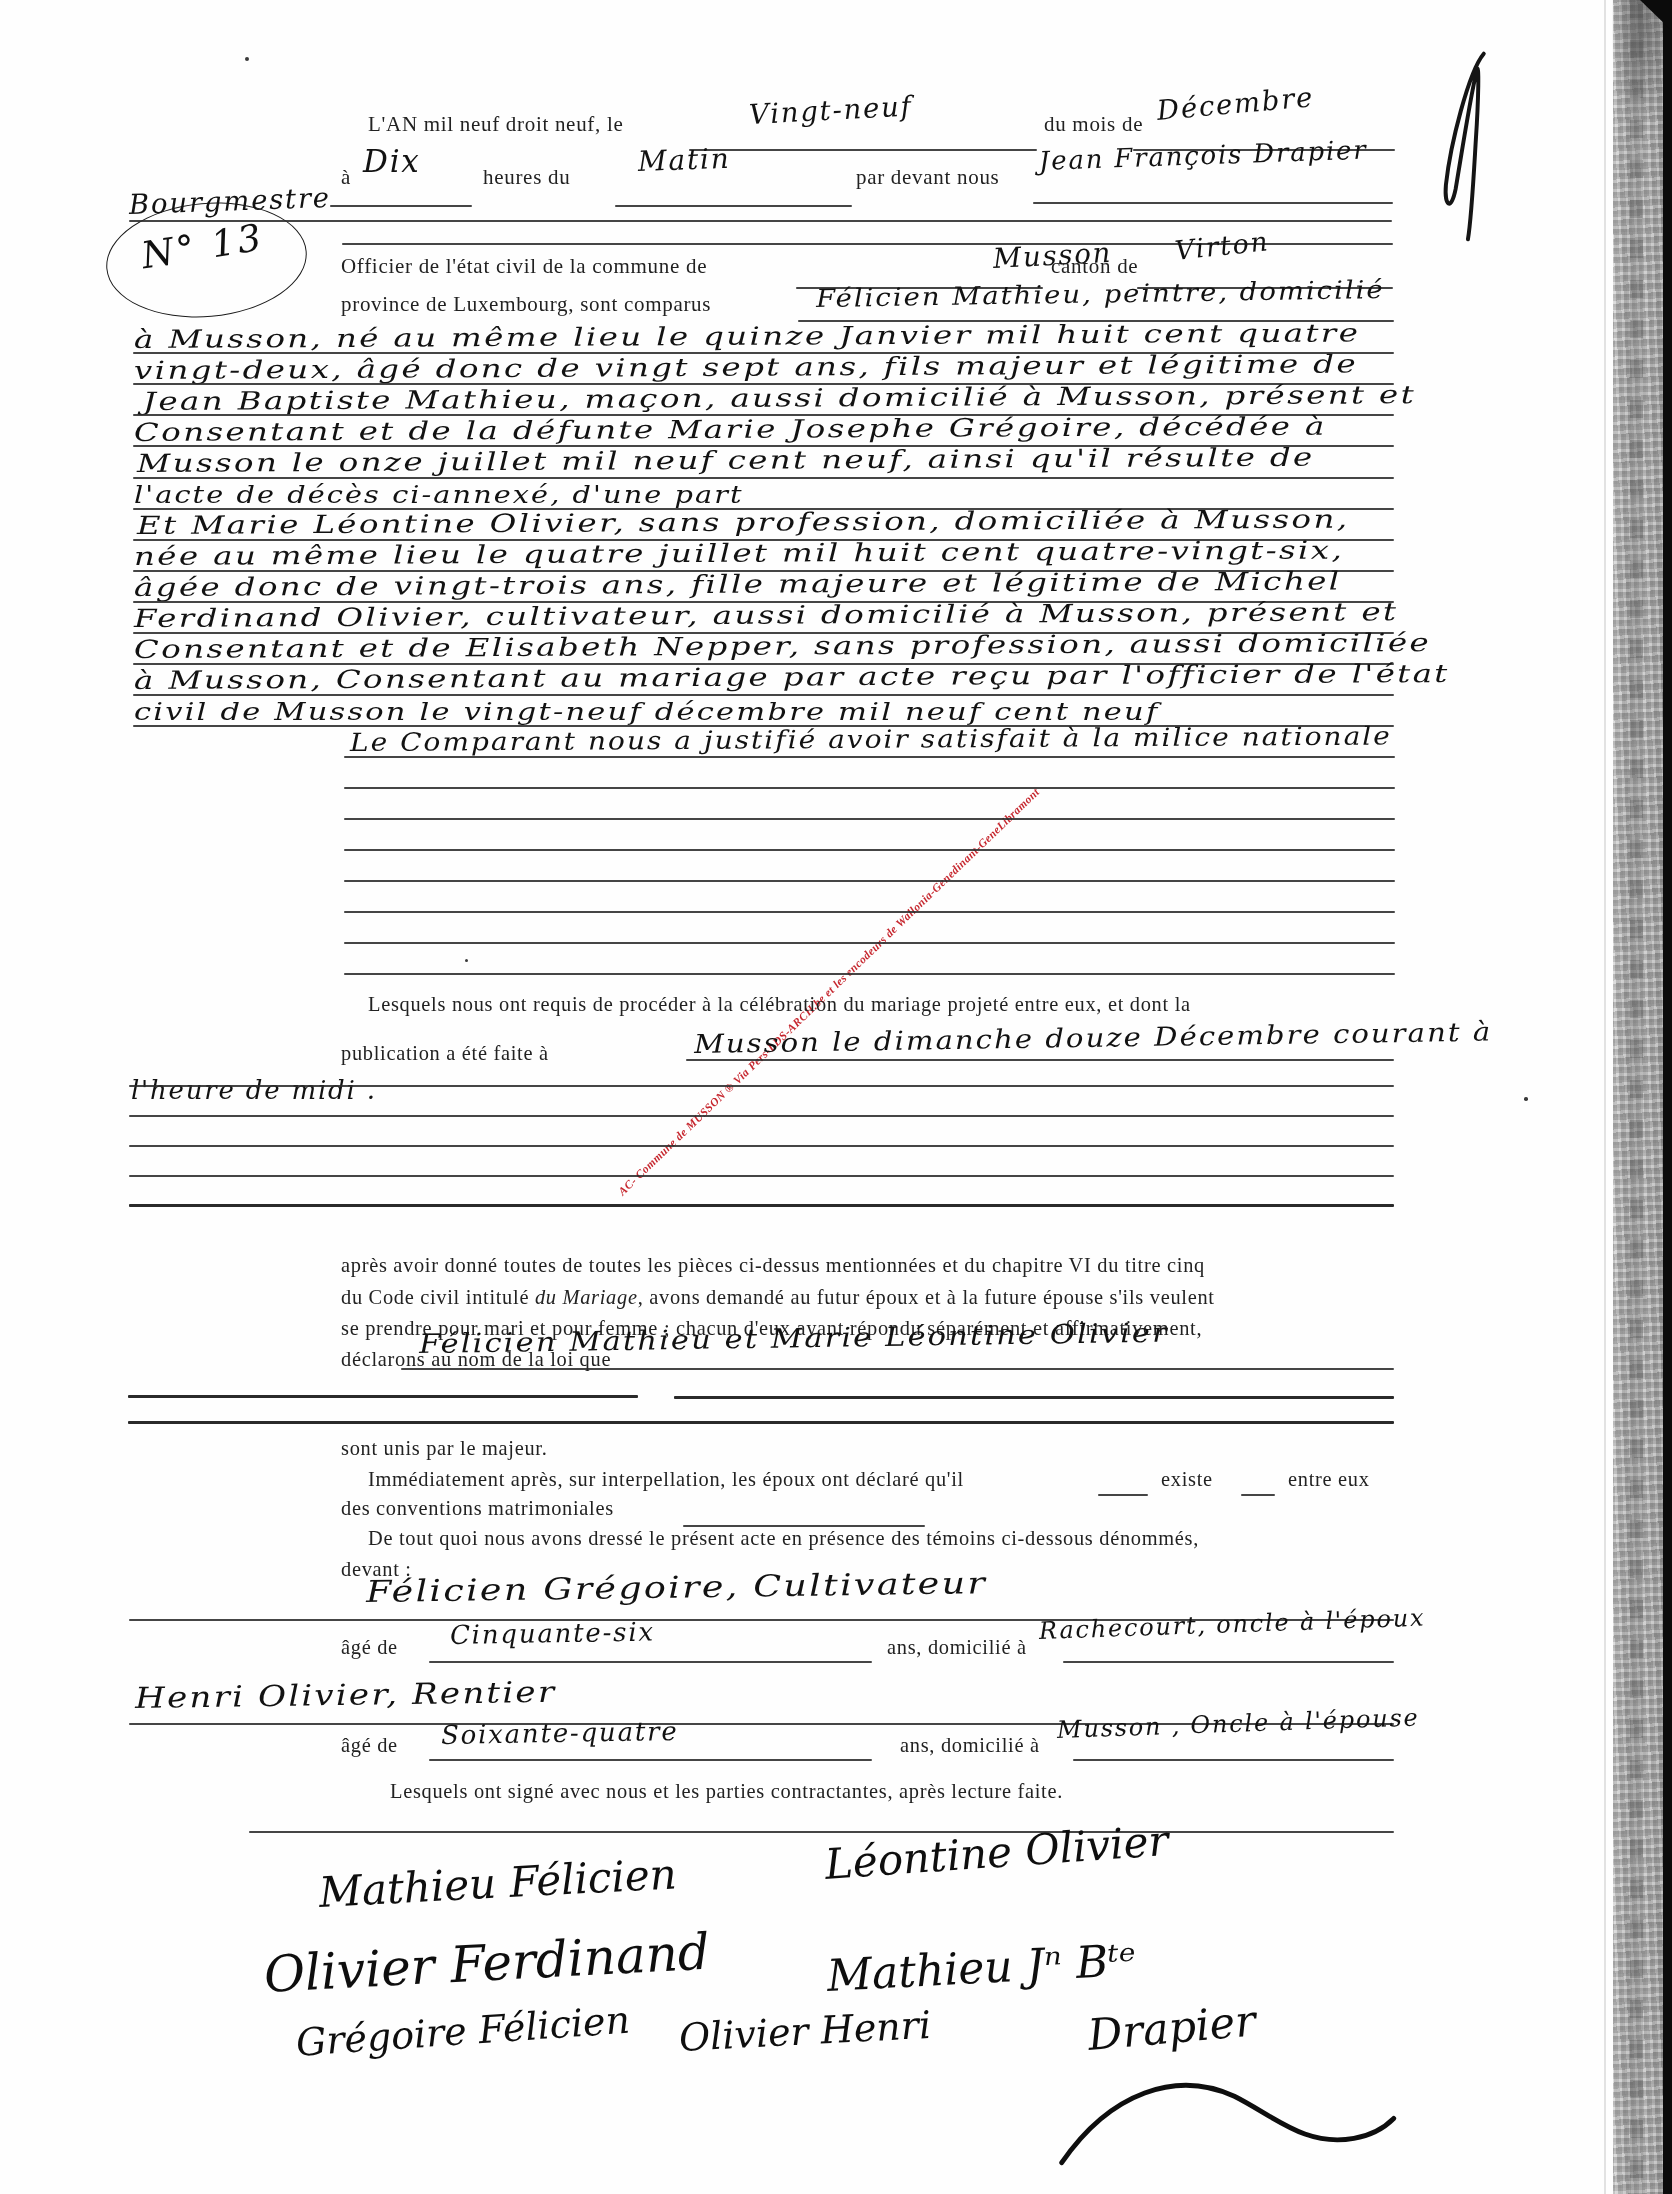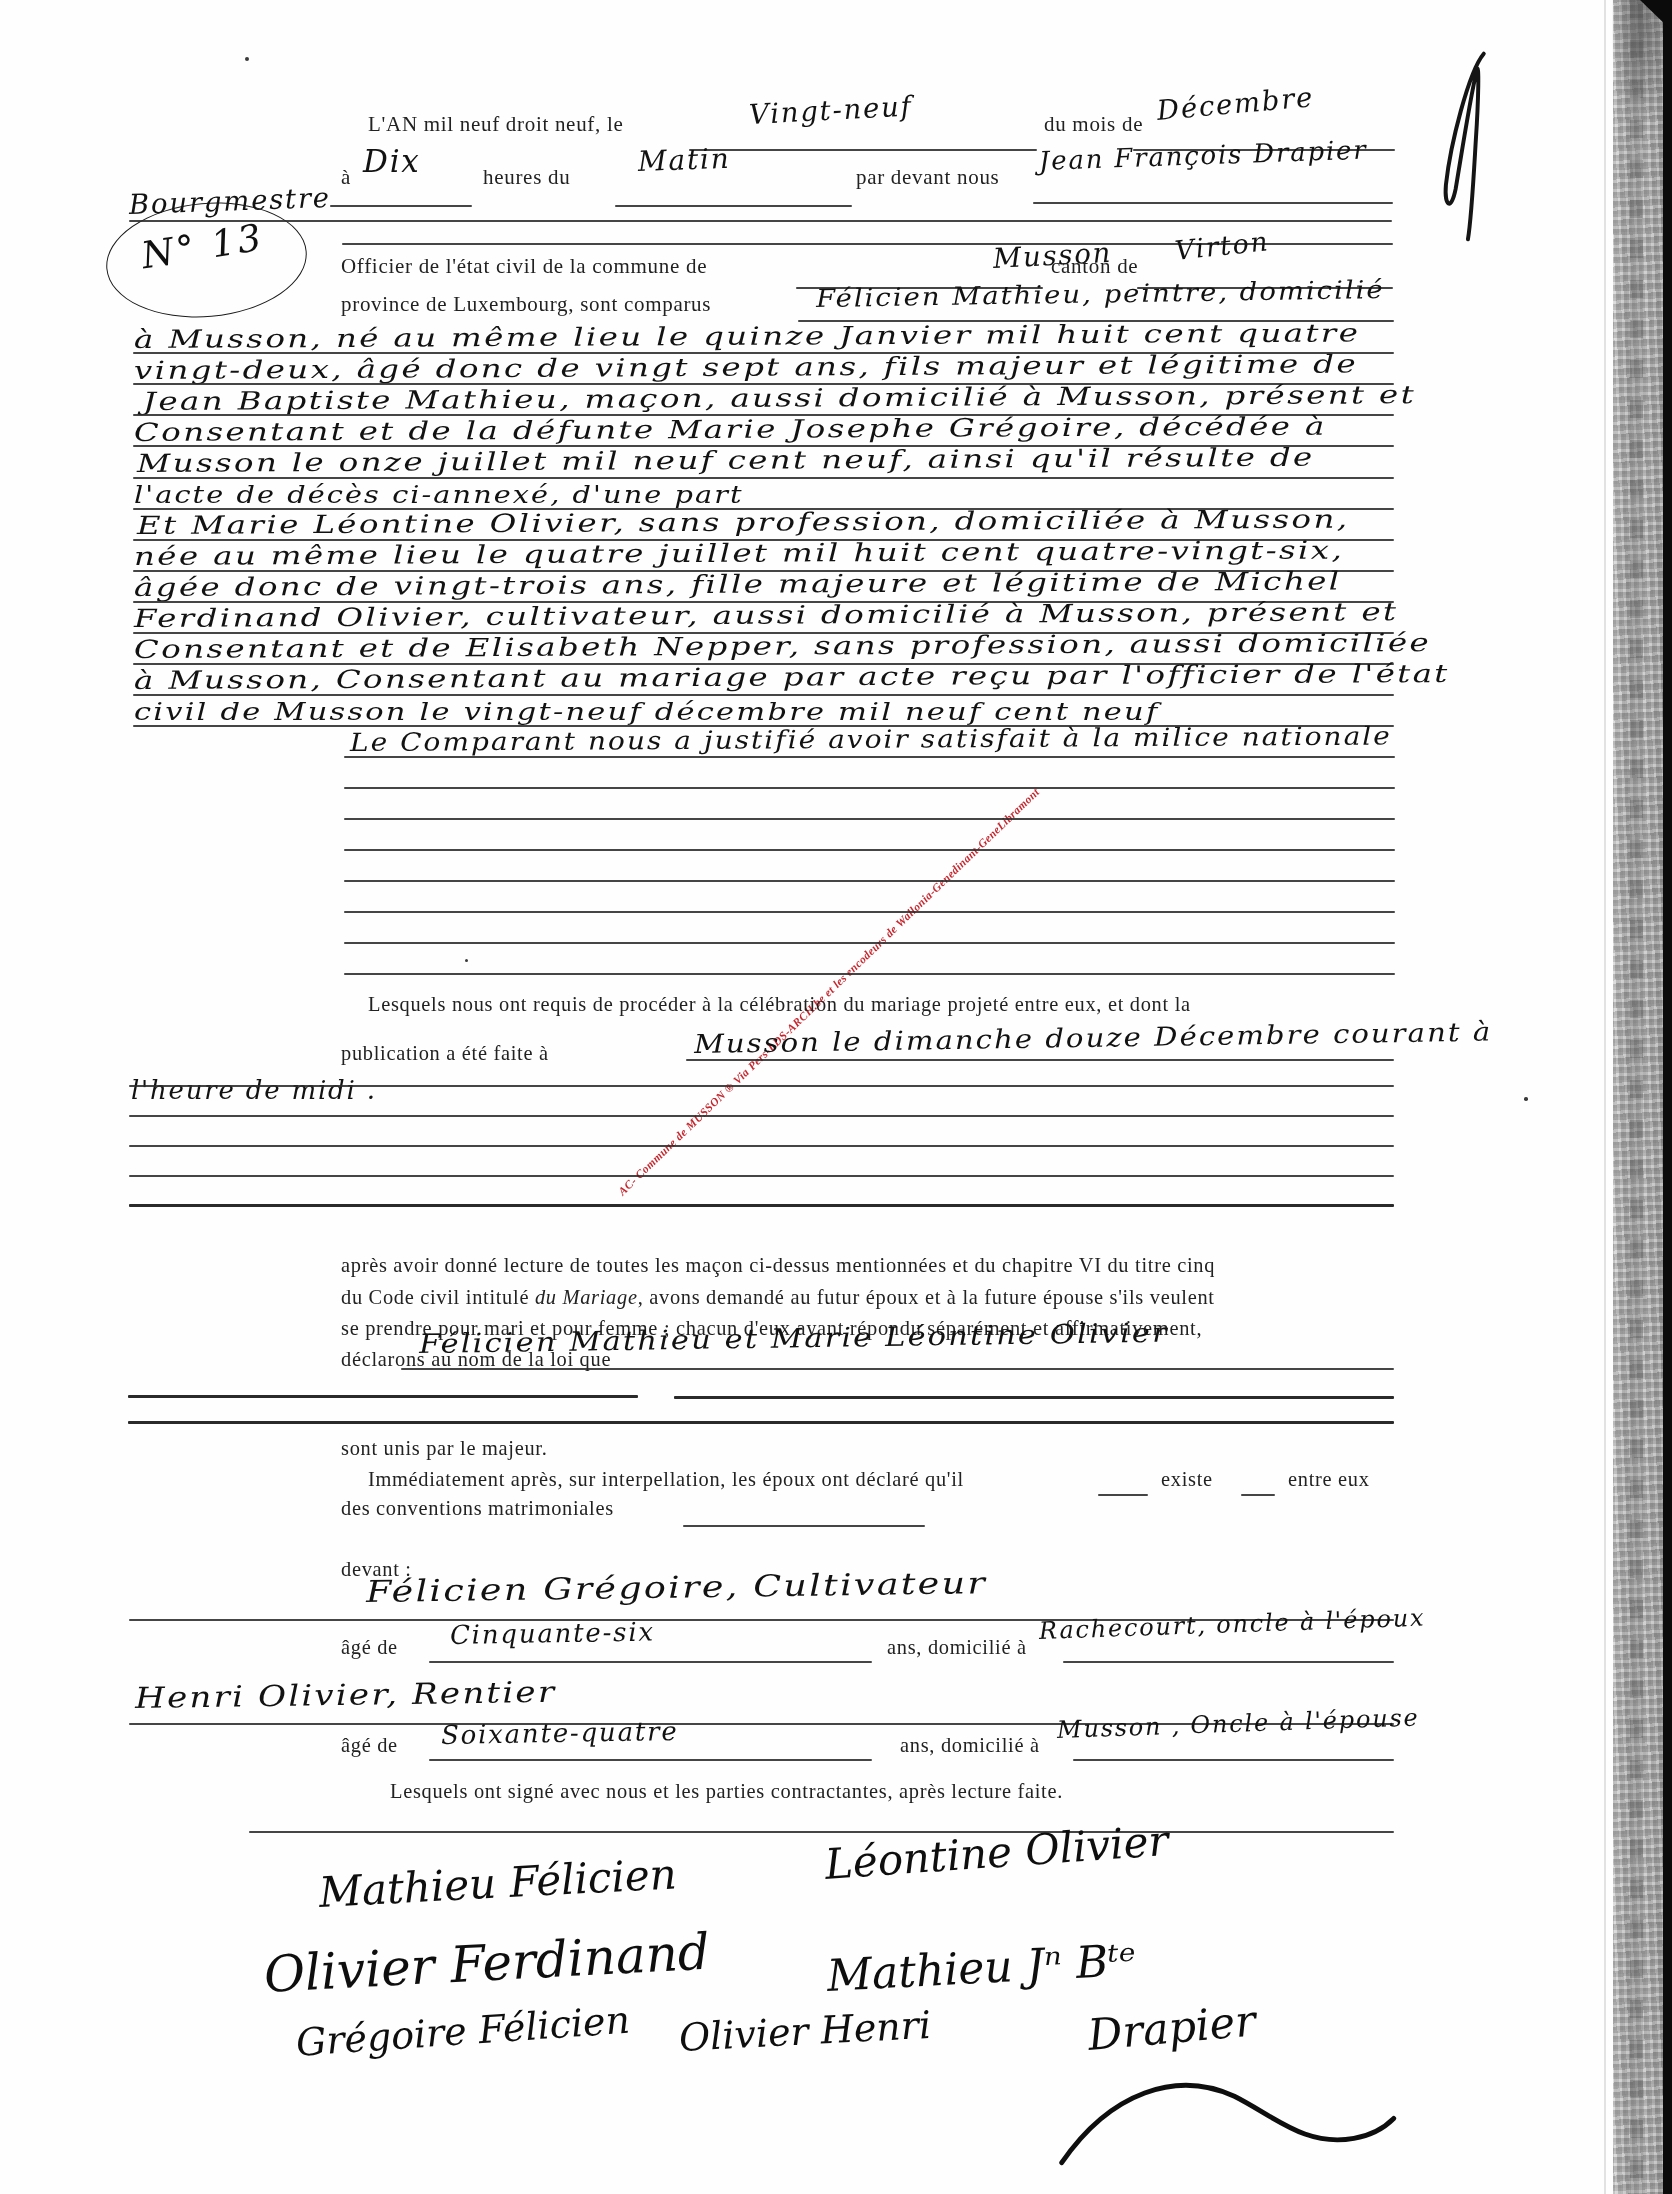--- a/index.html
+++ b/index.html
@@ -142,39 +142,40 @@
   <div class="pt" style="left:341px;top:1042px;">publication a été faite à</div>
   <div class="hw" style="left:694px;top:1029px;font-size:26px;transform:scaleX(1.12) rotate(-1deg);">Musson le dimanche douze Décembre courant à</div>
   <div class="rule" style="left:686px;top:1059px;width:708px;"></div>
   <div class="hw" style="left:131px;top:1060px;font-size:26px;margin-top:15px;">l'heure de midi .</div>
   <div class="rule" style="left:129px;top:1085px;width:1265px;"></div>
   <div class="rule" style="left:129px;top:1115px;width:1265px;"></div>
   <div class="rule" style="left:129px;top:1145px;width:1265px;"></div>
   <div class="rule" style="left:129px;top:1175px;width:1265px;"></div>
   <div class="rule rule-b" style="left:129px;top:1204px;width:1265px;"></div>
 
-  <div class="pt" style="left:341px;top:1254px;">après avoir donné lecture de toutes les maçon ci-dessus mentionnées et du chapitre VI du titre cinq</div>
+  <div class="pt" style="left:341px;top:1254px;">après avoir donné toutes de toutes les pièces ci-dessus mentionnées et du chapitre VI du titre cinq</div>
   <div class="pt" style="left:341px;top:1286px;"><span>du Code civil intitulé </span><span class="pt-it">du Mariage</span><span>, avons demandé au futur époux et à la future épouse s'ils veulent</span></div>
   <div class="pt" style="left:341px;top:1317px;">se prendre pour mari et pour femme ; chacun d'eux ayant répondu séparément et affirmativement,</div>
   <div class="pt" style="left:341px;top:1348px;">déclarons au nom de la loi que</div>
   <div class="hw" style="left:419px;top:1328px;font-size:26.6px;transform:scaleX(1.15) rotate(-1deg);">Félicien Mathieu et Marie Léontine Olivier</div>
   <div class="rule" style="left:401px;top:1368px;width:993px;height:2.2px;"></div>
   <div class="rule rule-b" style="left:128px;top:1395px;width:510px;"></div>
   <div class="rule rule-b" style="left:674px;top:1396px;width:720px;"></div>
   <div class="rule rule-b" style="left:128px;top:1421px;width:1266px;"></div>
 
   <div class="pt" style="left:341px;top:1437px;">sont unis par le majeur.</div>
   <div class="pt" style="left:368px;top:1468px;">Immédiatement après, sur interpellation, les époux ont déclaré qu'il</div>
   <div class="rule" style="left:1098px;top:1494px;width:50px;"></div>
   <div class="pt" style="left:1161px;top:1468px;">existe</div>
   <div class="rule" style="left:1241px;top:1494px;width:34px;"></div>
   <div class="pt" style="left:1288px;top:1468px;">entre eux</div>
   <div class="pt" style="left:341px;top:1497px;">des conventions matrimoniales</div>
   <div class="rule" style="left:683px;top:1525px;width:242px;"></div>
 
+  <div class="pt" style="left:368px;top:1527px;">De tout quoi nous avons dressé le présent acte en présence des  témoins ci-dessous dénommés,</div>
   <div class="pt" style="left:341px;top:1558px;">devant :</div>
 
   <div class="hw" style="left:366px;top:1574px;font-size:30px;transform:scaleX(1.22) rotate(-1deg);">Félicien Grégoire, Cultivateur</div>
   <div class="rule" style="left:129px;top:1619px;width:1265px;height:2.2px;"></div>
 
   <div class="pt" style="left:341px;top:1636px;">âgé de</div>
   <div class="hw" style="left:450px;top:1620px;font-size:26px;transform:rotate(-1deg);">Cinquante-six</div>
   <div class="pt" style="left:887px;top:1636px;">ans, domicilié à</div>
   <div class="hw" style="left:1039px;top:1617px;font-size:24px;transform:rotate(-2deg);">Rachecourt, oncle à l'époux</div>
   <div class="rule" style="left:429px;top:1661px;width:443px;"></div>

